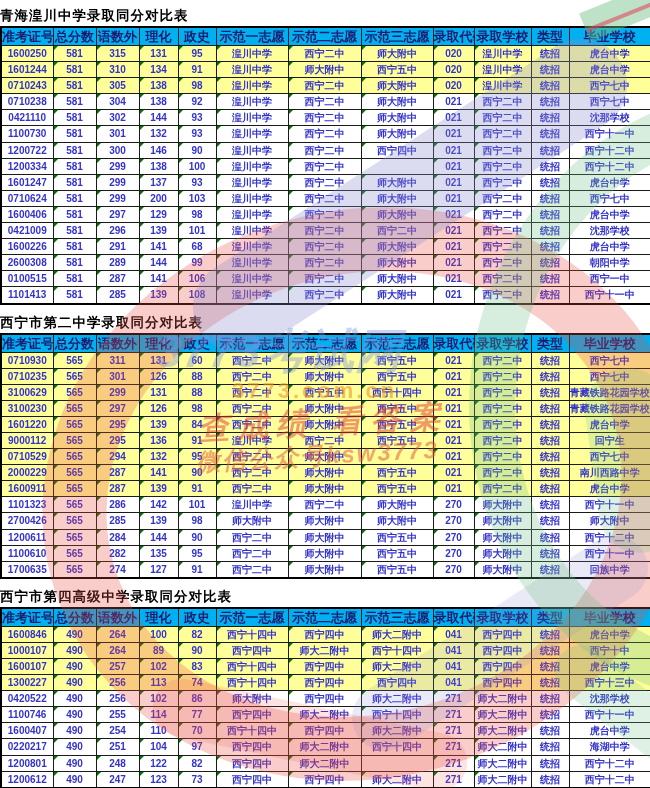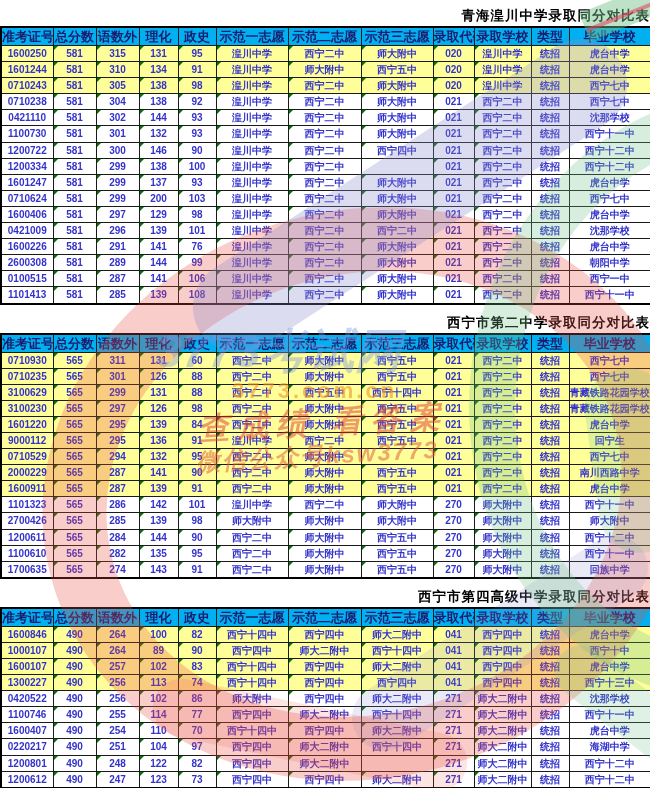--- a/index.html
+++ b/index.html
@@ -1,20 +1,20 @@
 <!DOCTYPE html>
 <html style="--header-bg: #00b0f0; --header-text: #1c1c6e; --cell-text: #3333cc; --row-yellow: #ffff99; --row-white: #ffffff; --grid-border: #1a1a1a; --title-text: #000000; --flag-green: #007500; --wm-blue: #8c8ccd; --wm-red: #e84c3c; --wm-green: #6fbe85; --wm-text-blue: #7d96e1; --wm-orange: #f09628; --wm-text-red: #dc3232;"><head>
 <meta charset="utf-8">
 <style>
   html,body{margin:0;padding:0;}
   body{font-family:"Liberation Sans","DejaVu Sans",sans-serif;background:#fff;}
   .page{position:relative;width:650px;height:788px;background:#fff;overflow:hidden;}
 
   .tbl-title{
-    text-align:right;font-weight:bold;font-size:13.5px;letter-spacing:1px;
+    text-align:left;font-weight:bold;font-size:13.5px;letter-spacing:1px;
     color:var(--title-text);height:20px;line-height:20px;margin-top:6px;
   }
   .table-section.later .tbl-title{margin-top:8px;}
 
   table.score-table{
     border-collapse:collapse;table-layout:fixed;width:650px;
     border:2px solid #000;
   }
   table.score-table th, table.score-table td{
     border:1px solid var(--grid-border);
@@ -273,21 +273,21 @@
               <td class="flag">021</td>
               <td class="flag">西宁二中</td>
               <td>统招</td>
               <td>沈那学校</td>
             </tr>
             <tr class="row-w">
               <td>1600226</td>
               <td class="flag">581</td>
               <td class="flag">291</td>
               <td class="flag">141</td>
-              <td class="flag">76</td>
+              <td class="flag">68</td>
               <td class="flag">湟川中学</td>
               <td class="flag">西宁二中</td>
               <td class="flag">师大附中</td>
               <td class="flag">021</td>
               <td class="flag">西宁二中</td>
               <td>统招</td>
               <td>虎台中学</td>
             </tr>
             <tr class="row-w">
               <td>2600308</td>
@@ -547,21 +547,21 @@
               <td class="flag">西宁五中</td>
               <td class="flag">270</td>
               <td class="flag">师大附中</td>
               <td>统招</td>
               <td>西宁十一中</td>
             </tr>
             <tr class="row-w">
               <td>1700635</td>
               <td class="flag">565</td>
               <td class="flag">274</td>
-              <td class="flag">143</td>
+              <td class="flag">127</td>
               <td class="flag">91</td>
               <td class="flag">西宁二中</td>
               <td class="flag">师大附中</td>
               <td class="flag">西宁五中</td>
               <td class="flag">270</td>
               <td class="flag">师大附中</td>
               <td>统招</td>
               <td>回族中学</td>
             </tr>
           </tbody>

